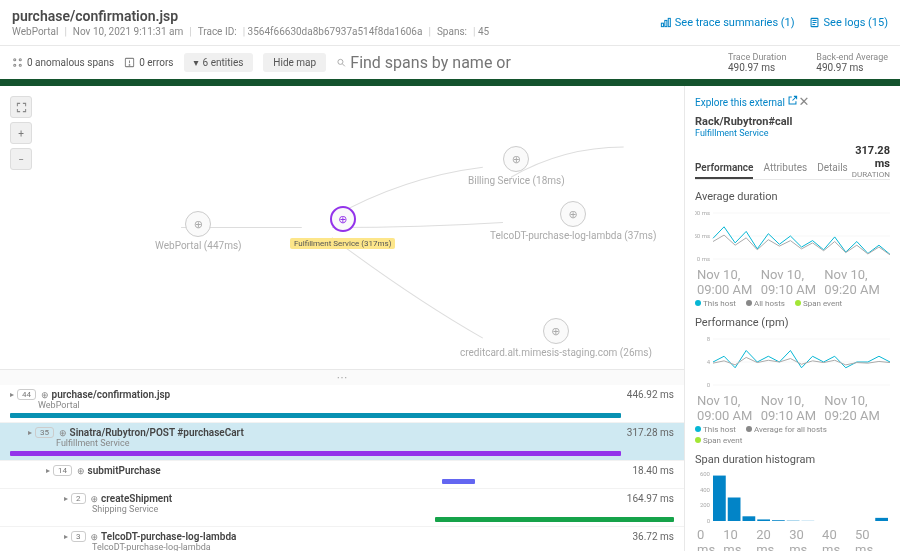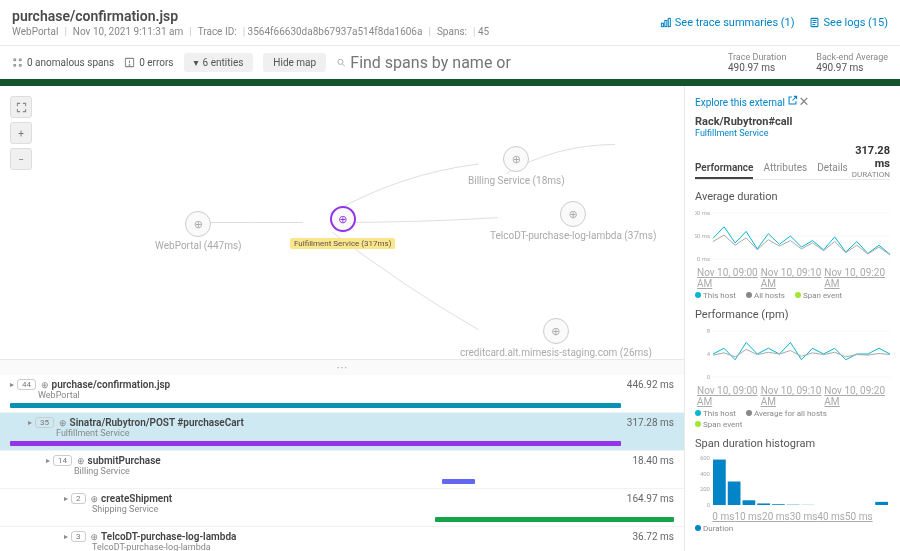--- a/index.html
+++ b/index.html
@@ -56,21 +56,21 @@
 .tab { font-size:10px; color:#888; padding-bottom:4px; cursor:pointer; }
 .tab.active { color:#444; border-bottom:2px solid #444; font-weight:600; }
 .tab-dur { text-align:right; }
 .tab-dur-val { font-size:11px; font-weight:700; }
 .tab-dur-lbl { font-size:8px; color:#888; }
 .section-title { font-size:11px; color:#555; margin-bottom:4px; margin-top:8px; }
 .chart { width:100%; height:58px; }
 .legend { display:flex; gap:10px; font-size:8px; color:#888; margin-top:2px; align-items:center; flex-wrap:wrap; }
 .legend-dot { width:6px; height:6px; border-radius:50%; display:inline-block; margin-right:2px; }
 .histo { width:100%; height:55px; }
-.xticks { display:flex; justify-content:center; font-size:10px; color:#aaa; padding:0 2px;text-decoration:underline; }
+.xticks { display:flex; justify-content:center; font-size:13px; color:#aaa; padding:0 2px; }
 svg.icon { width:11px; height:11px; }
 </style>
 </head>
 <body>
 
 <div class="header">
   <div class="header-left">
     <h1>purchase/confirmation.jsp</h1>
     <div class="header-meta">
       <span>WebPortal</span>
@@ -209,21 +209,20 @@
             </div>
           </div>
           <div class="wf-row">
             <div class="wf-top" style="padding-left:36px">
     <span class="wf-toggle">▸</span>
     <span class="wf-count">14</span>
     <span class="wf-ico">⊕</span>
     <span class="wf-name">submitPurchase</span>
     <span class="wf-dur">18.40 ms</span>
             </div>
-    <div class="wf-sub" style="padding-left:36px">Billing Service</div>
     <div class="wf-bar-wrap">
               <div class="wf-bar" style="left:65%;width:5%;background:#6366f1"></div>
             </div>
           </div>
           <div class="wf-row">
             <div class="wf-top" style="padding-left:54px">
     <span class="wf-toggle">▸</span>
     <span class="wf-count">2</span>
     <span class="wf-ico">⊕</span>
     <span class="wf-name">createShipment</span>

